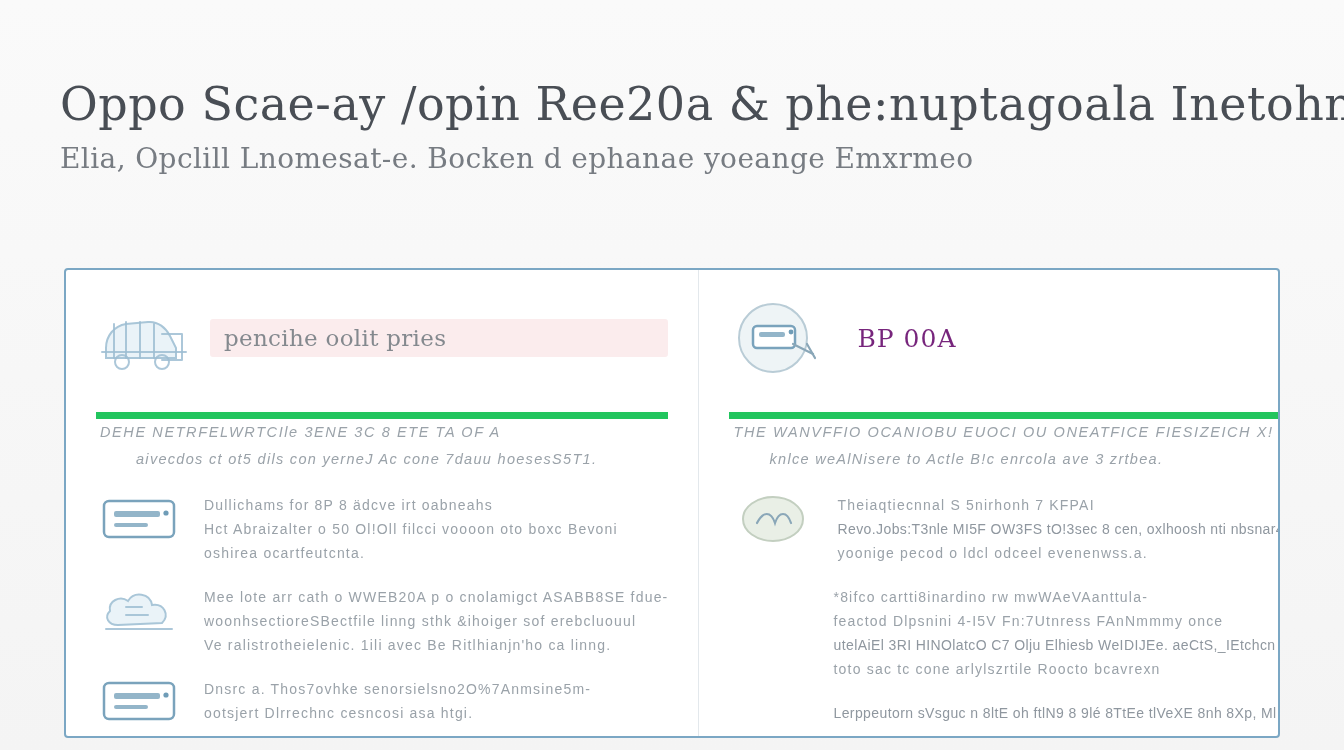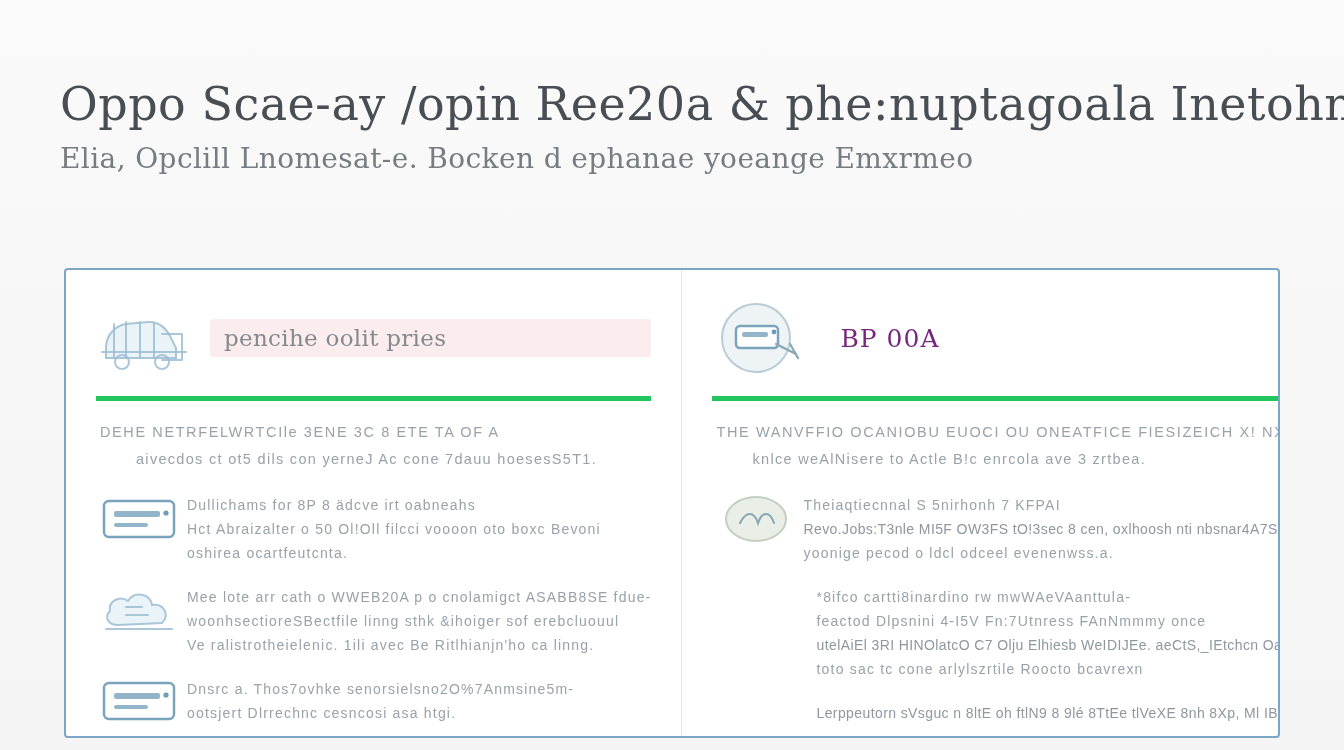--- a/index.html
+++ b/index.html
@@ -73,22 +73,22 @@
   }
   .column.left {
     border-right: 1px solid #e3e8ec;
   }
 
   
   .col-header {
     display: flex;
     align-items: center;
     gap: 18px;
-    padding-bottom: 16px;
-    border-bottom: 5px solid #22c55e;
+    padding-bottom: 32px;
+    border-bottom: 7px solid #22c55e;
     min-height: 84px;
   }
   .col-emblem {
     width: 96px;
     height: 76px;
     flex: 0 0 96px;
     position: relative;
   }
   .col-title-pill {
     flex: 1 1 auto;
@@ -111,41 +111,41 @@
     gap: 14px;
   }
   .col-title-extra {
     color: #701a75;
     font-size: 25px;
     letter-spacing: 1px;
   }
 
   
   .intro {
-    margin-top: 18px;
     padding-left: 4px;
+    font-style: italic;
   }
   .intro .line {
     color: #9aa2a9;
     font-size: 14.5px;
     line-height: 1.85;
     letter-spacing: 1.6px;
     white-space: nowrap;
     overflow: hidden;
     filter: blur(0.45px);
   }
   .intro .line.indent {
     padding-left: 36px;
     letter-spacing: 1.3px;
   }
 
   
   .item {
     display: flex;
-    gap: 3px;
+    gap: 20px;
     margin-top: 18px;
     align-items: flex-start;
   }
   .item-icon {
     flex: 0 0 88px;
     width: 88px;
     height: 56px;
     position: relative;
   }
   .item-text {

